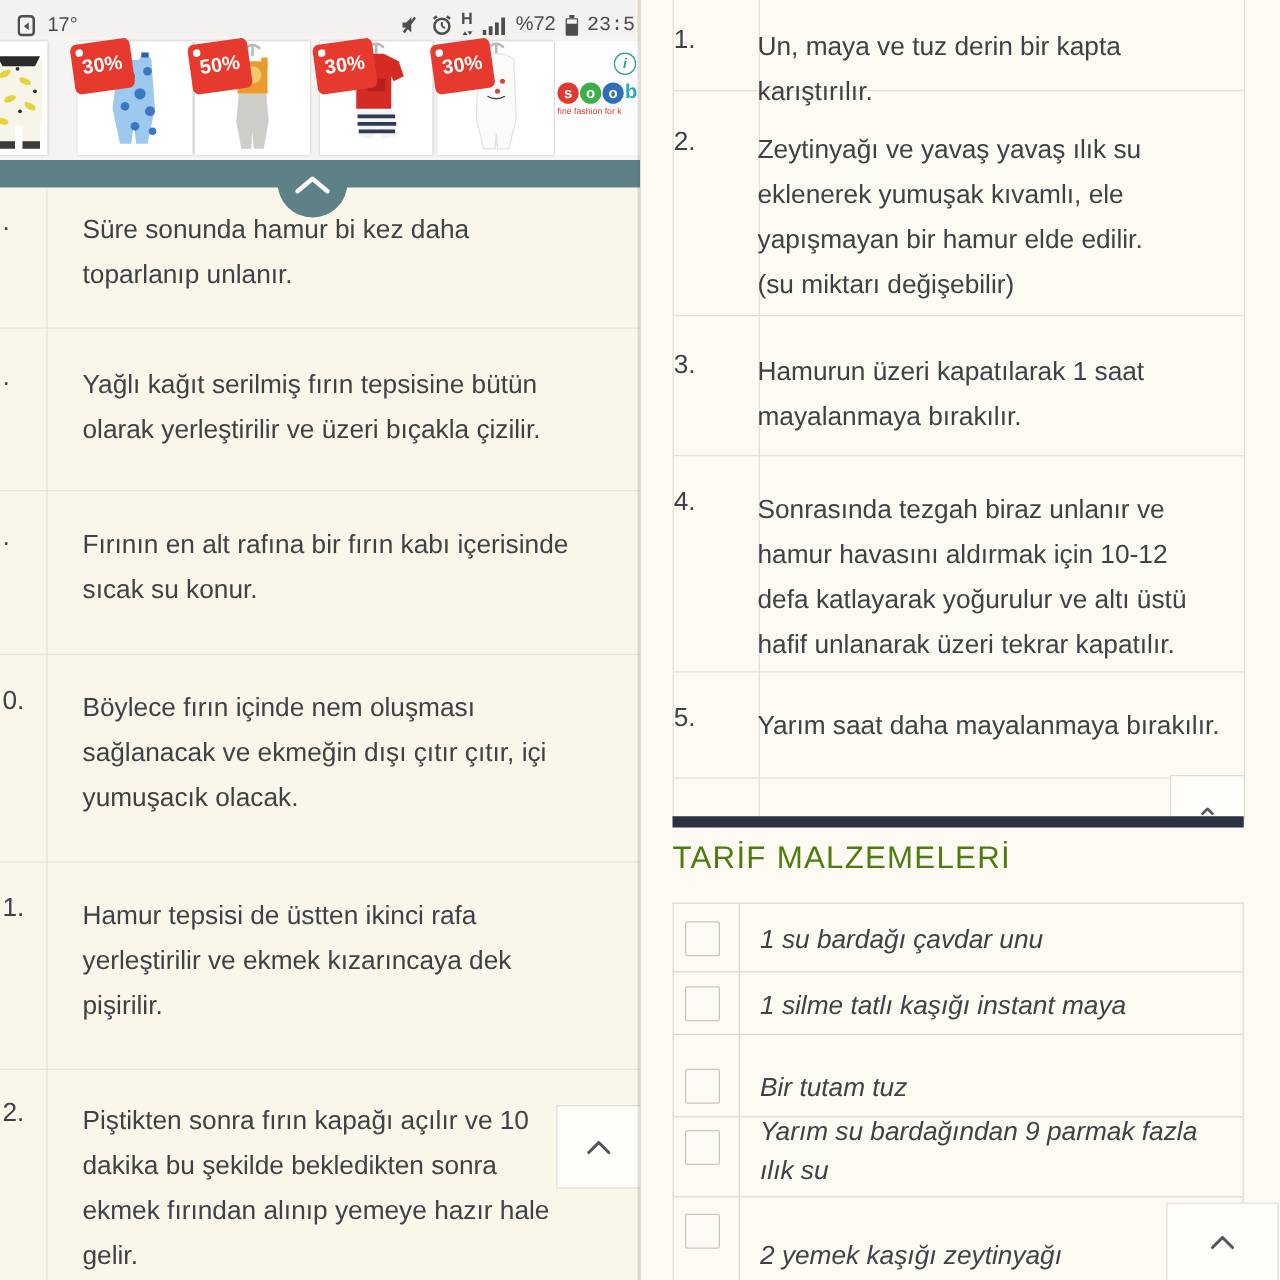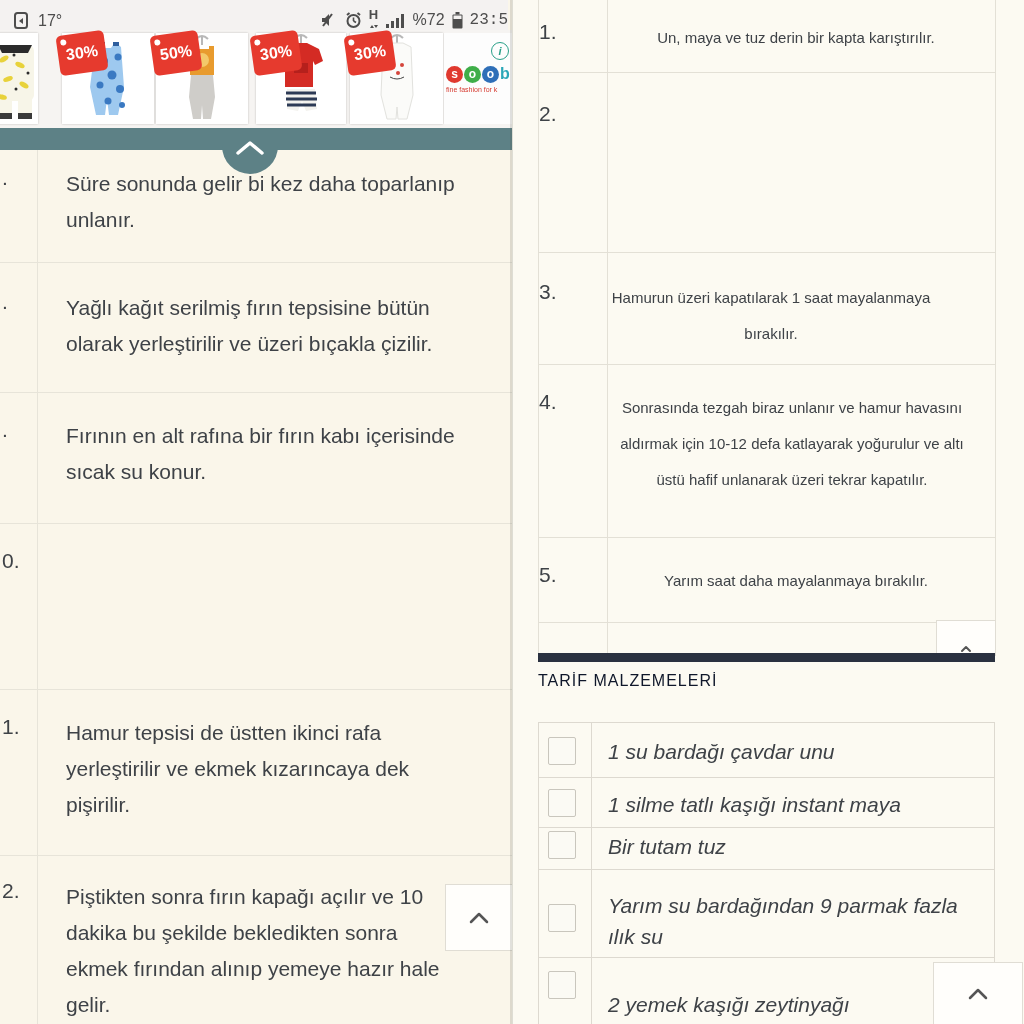--- a/index.html
+++ b/index.html
@@ -51,25 +51,25 @@
   
   .lrow{position:absolute;left:0;width:512px;border-bottom:1px solid #e7e4d9;}
   .lrow .num{position:absolute;left:2px;width:30px;font-size:21px;color:#3e4247;}
   .lrow .txt{position:absolute;left:66px;width:404px;font-size:21px;line-height:36px;color:#3e4247;}
   #left-vline{position:absolute;left:37px;top:150px;width:1px;height:874px;background:#e7e4d9;}
   
   #right-table{position:absolute;left:538px;top:0;width:456px;height:654px;
     border-left:1px solid #e3e0d6;border-right:1px solid #e3e0d6;background:#fcfaf2;}
   .rrow{position:absolute;left:0;width:456px;border-bottom:1px solid #e3e0d6;}
   .rrow .num{position:absolute;left:0px;width:34px;font-size:21px;color:#3e4247;}
-  .rrow .txt{position:absolute;left:67px;width:372px;font-size:15px;line-height:36px;color:#3e4247;text-align:center;}
+  .rrow .txt{position:absolute;left:67px;width:372px;font-size:21px;line-height:36px;color:#3e4247;}
   #right-vline{position:absolute;left:68px;top:0;width:1px;height:654px;background:#e3e0d6;}
   
   #dark-bar{position:absolute;left:538px;top:653px;width:457px;height:9px;background:#2a3140;z-index:20;}
-  #ingredients-title{position:absolute;left:538px;top:672px;font-size:16px;color:#0f172a;
+  #ingredients-title{position:absolute;left:538px;top:672px;font-size:25px;color:#4d7c0f;
     letter-spacing:1px;}
   #ingredients-box{position:absolute;left:538px;top:722px;width:455px;height:302px;
     border:1px solid #ddd9d0;border-bottom:none;background:#fcfaf2;}
   .irow{position:absolute;left:0;width:455px;border-bottom:1px solid #ddd9d0;}
   .irow .cb{position:absolute;left:9px;width:26px;height:26px;background:#fbfaf4;
     border:1px solid #c9c6bd;border-radius:2px;}
   .irow .itxt{position:absolute;left:69px;width:366px;font-size:21px;line-height:31px;
     font-style:italic;color:#3e4247;}
   #ing-vline{position:absolute;left:52px;top:0;width:1px;height:302px;background:#ddd9d0;}
   
@@ -230,32 +230,33 @@
   <div id="collapse-notch">
     <svg width="34" height="20" viewBox="0 0 34 20">
       <polyline points="5,15 17,5 29,15" fill="none" stroke="#ffffff" stroke-width="3.5" stroke-linecap="round" stroke-linejoin="round"></polyline>
     </svg>
   </div>
 
   <div id="left-vline"></div>
 
   <div class="lrow" style="top:150px;height:112px;">
     <span class="num" style="top:16px;">.</span>
-    <div class="txt" style="top:16px;">Süre sonunda gelir bi kez daha toparlanıp unlanır.</div>
+    <div class="txt" style="top:16px;">Süre sonunda hamur bi kez daha toparlanıp unlanır.</div>
   </div>
   <div class="lrow" style="top:262px;height:130px;">
     <span class="num" style="top:28px;">.</span>
     <div class="txt" style="top:28px;">Yağlı kağıt serilmiş fırın tepsisine bütün olarak yerleştirilir ve üzeri bıçakla çizilir.</div>
   </div>
   <div class="lrow" style="top:392px;height:131px;">
     <span class="num" style="top:26px;">.</span>
     <div class="txt" style="top:26px;">Fırının en alt rafına bir fırın kabı içerisinde sıcak su konur.</div>
   </div>
   <div class="lrow" style="top:523px;height:166px;">
     <span class="num" style="top:26px;">0.</span>
+    <div class="txt" style="top:26px;">Böylece fırın içinde nem oluşması sağlanacak ve ekmeğin dışı çıtır çıtır, içi yumuşacık olacak.</div>
   </div>
   <div class="lrow" style="top:689px;height:166px;">
     <span class="num" style="top:26px;">1.</span>
     <div class="txt" style="top:26px;">Hamur tepsisi de üstten ikinci rafa yerleştirilir ve ekmek kızarıncaya dek pişirilir.</div>
   </div>
   <div class="lrow" style="top:855px;height:169px;border-bottom:none;">
     <span class="num" style="top:24px;">2.</span>
     <div class="txt" style="top:24px;width:378px;">Piştikten sonra fırın kapağı açılır ve 10 dakika bu şekilde bekledikten sonra ekmek fırından alınıp yemeye hazır hale gelir.</div>
   </div>
 
@@ -269,20 +270,21 @@
 <div class="half" id="half-right"></div>
 
 <div id="right-table">
   <div id="right-vline"></div>
   <div class="rrow" style="top:0;height:72px;">
     <span class="num" style="top:20px;">1.</span>
     <div class="txt" style="top:20px;width:380px;">Un, maya ve tuz derin bir kapta karıştırılır.</div>
   </div>
   <div class="rrow" style="top:72px;height:180px;">
     <span class="num" style="top:30px;">2.</span>
+    <div class="txt" style="top:30px;width:330px;">Zeytinyağı ve yavaş yavaş ılık su eklenerek yumuşak kıvamlı, ele yapışmayan bir hamur elde edilir. (su miktarı değişebilir)</div>
   </div>
   <div class="rrow" style="top:252px;height:112px;">
     <span class="num" style="top:28px;">3.</span>
     <div class="txt" style="top:28px;width:330px;">Hamurun üzeri kapatılarak 1 saat mayalanmaya bırakılır.</div>
   </div>
   <div class="rrow" style="top:364px;height:173px;">
     <span class="num" style="top:26px;">4.</span>
     <div class="txt" style="top:26px;width:372px;">Sonrasında tezgah biraz unlanır ve hamur havasını aldırmak için 10-12 defa katlayarak yoğurulur ve altı üstü hafif unlanarak üzeri tekrar kapatılır.</div>
   </div>
   <div class="rrow" style="top:537px;height:85px;">
@@ -305,21 +307,21 @@
 <div id="ingredients-box">
   <div id="ing-vline"></div>
   <div class="irow" style="top:0;height:54px;">
     <span class="cb" style="top:14px;"></span>
     <div class="itxt" style="top:13px;">1 su bardağı çavdar unu</div>
   </div>
   <div class="irow" style="top:54px;height:50px;">
     <span class="cb" style="top:12px;"></span>
     <div class="itxt" style="top:12px;">1 silme tatlı kaşığı instant maya</div>
   </div>
-  <div class="irow" style="top:96px;height:50px;">
+  <div class="irow" style="top:120px;height:50px;">
     <span class="cb" style="top:12px;"></span>
     <div class="itxt" style="top:12px;">Bir tutam tuz</div>
   </div>
   <div class="irow" style="top:154px;height:80px;">
     <span class="cb" style="top:27px;"></span>
     <div class="itxt" style="top:13px;">Yarım su bardağından 9 parmak fazla ılık su</div>
   </div>
   <div class="irow" style="top:234px;height:68px;border-bottom:none;">
     <span class="cb" style="top:14px;"></span>
     <div class="itxt" style="top:32px;">2 yemek kaşığı zeytinyağı</div>

